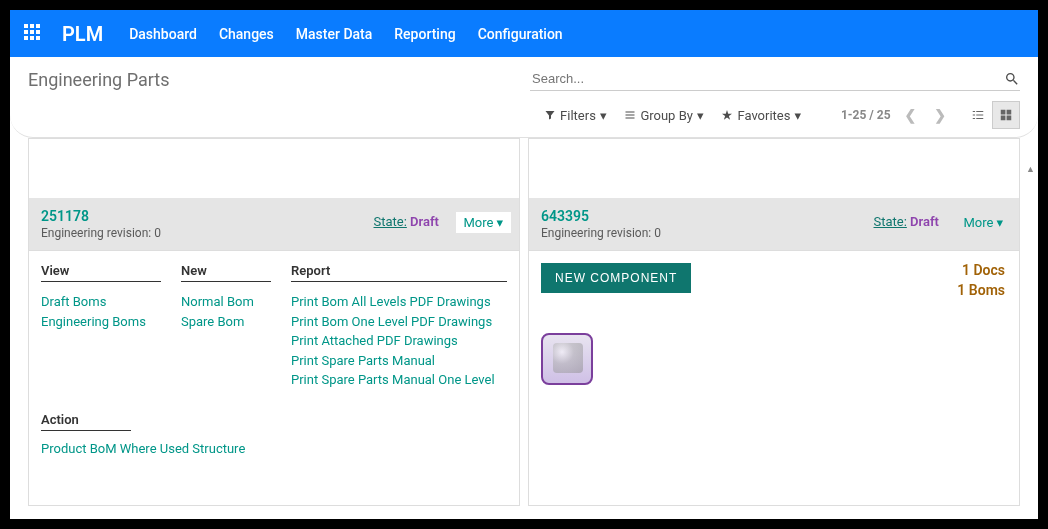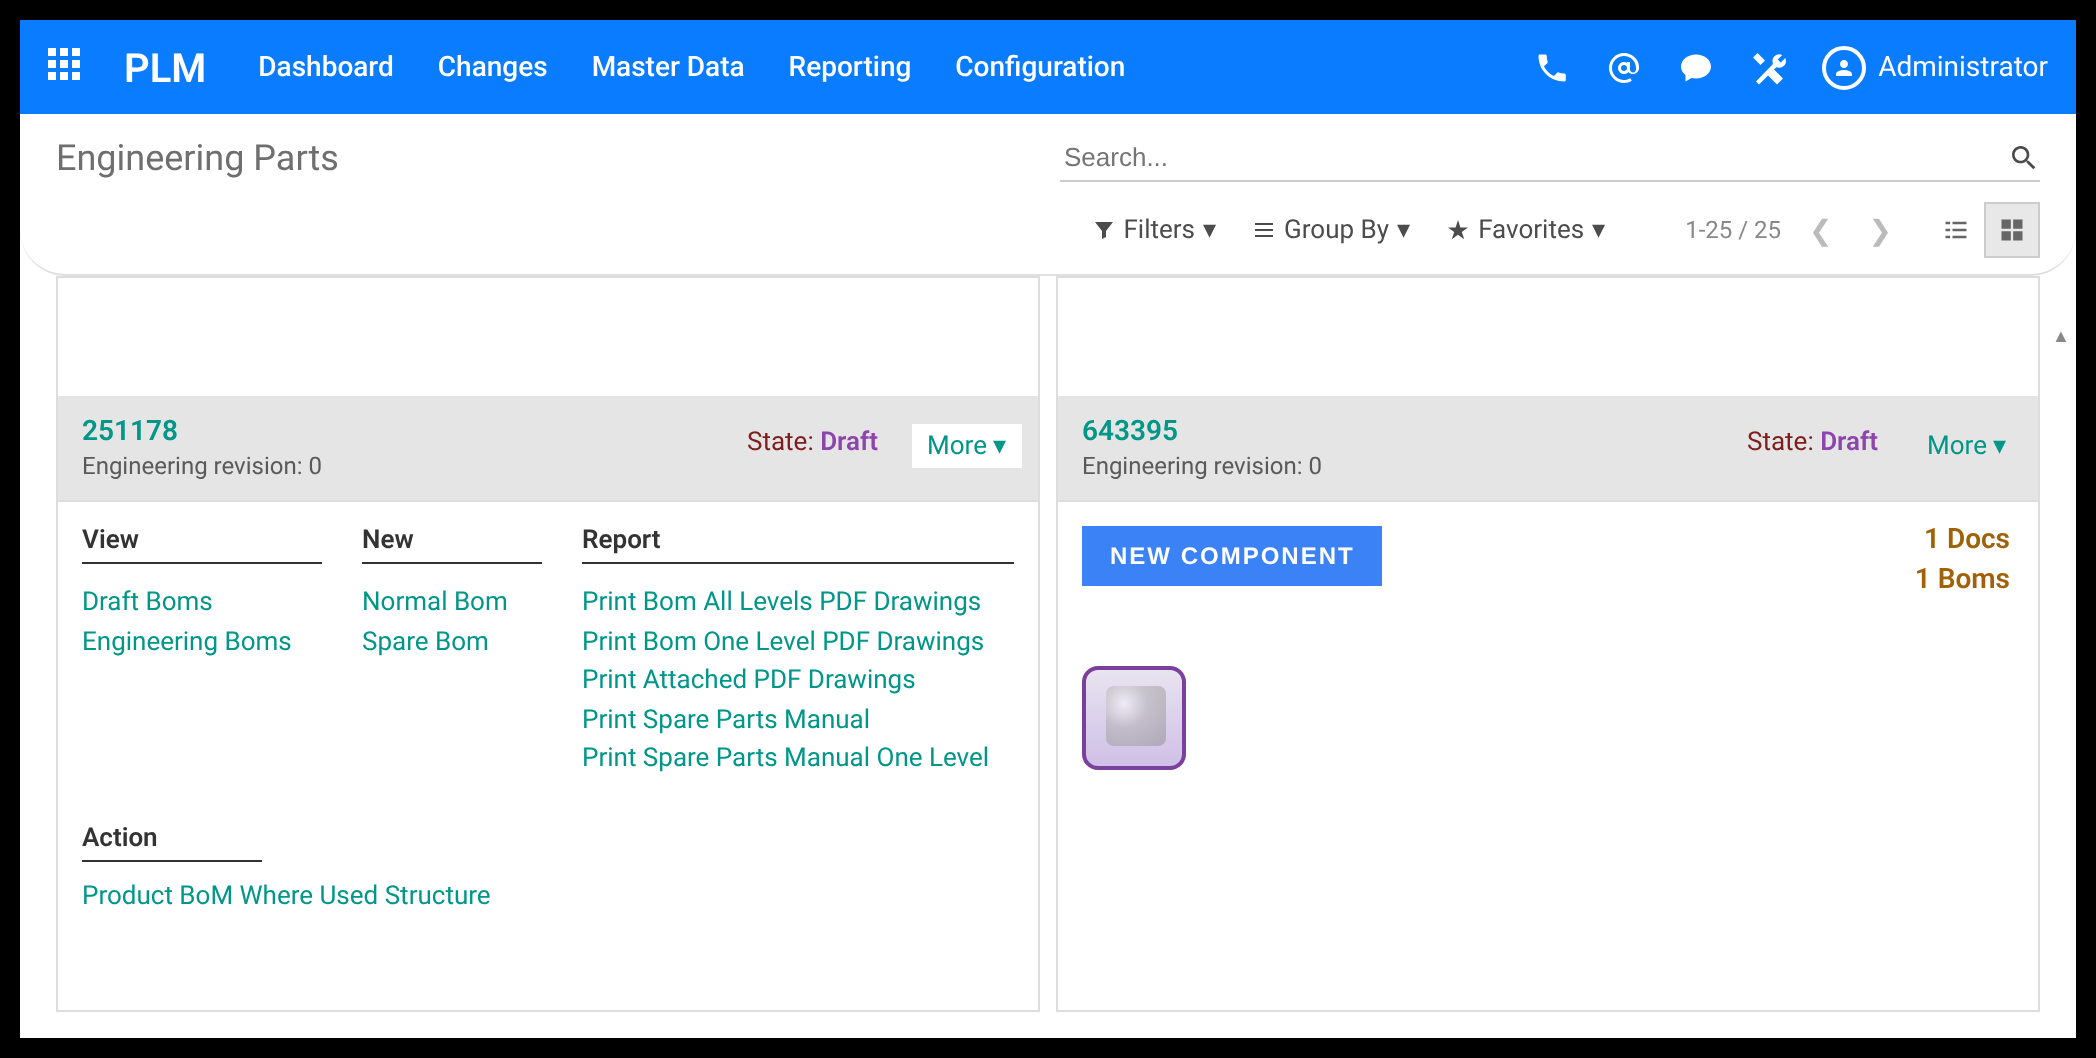--- a/index.html
+++ b/index.html
@@ -19,48 +19,48 @@
 .controlbar { background: #fff; border-bottom: 1px solid #e0e0e0; padding: 10px 18px 8px 18px; border-radius: 23px; }
 .cb-row1 { display: flex; align-items: center; }
 .page-title { font-size: 18px; color: #6f6f6f; font-weight: 400; }
 .search-wrap { margin-left: auto; width: 490px; display: flex; align-items: center; border-bottom: 1px solid #ccc; }
 .search-wrap input { flex: 1; border: none; outline: none; font-size: 13px; padding: 4px 2px; color: #888; }
 .search-wrap .sicon { width: 16px; height: 16px; fill: #4c4c4c; cursor: pointer; }
 .cb-row2 { display: flex; align-items: center; margin-top: 10px; }
 .filterbar { margin-left: auto; display: flex; align-items: center; gap: 18px; color: #4c4c4c; font-size: 13px; margin-right: 40px; }
 .filterbar .fbtn { display: flex; align-items: center; gap: 4px; cursor: pointer; }
 .filterbar svg { width: 12px; height: 12px; fill: #4c4c4c; }
-.pager { display: flex; align-items: center; gap: 10px; color: #888; font-size: 12px; }
+.pager { display: flex; align-items: center; gap: 10px; color: #888; font-size: 12px; font-weight: bold; }
 .pager .pbtn { cursor: pointer; color: #bbb; font-size: 14px; padding: 0 4px; }
 .viewtoggle { display: flex; margin-left: 14px; }
 .viewtoggle .vbtn { width: 28px; height: 28px; display: flex; align-items: center; justify-content: center; cursor: pointer; border: 1px solid transparent; }
 .viewtoggle .vbtn.active { background: #e8e8e8; border: 1px solid #ccc; }
 .viewtoggle svg { width: 14px; height: 14px; fill: #666; }
 .content { padding: 0 18px 18px 18px; height: calc(529px - 20px - 45px - 78px); overflow: hidden; display: flex; gap: 8px; justify-content: center; }
 .card { flex: 1; display: flex; flex-direction: column; }
 .card-top { background: #fff; border: 1px solid #ddd; border-bottom: none; height: 60px; }
 .card-head { background: #e5e5e5; padding: 10px 12px; position: relative; border: 1px solid #ddd; border-top: none; }
 .part-id { color: #009688; font-size: 14px; font-weight: 600; cursor: pointer; }
 .rev { font-size: 12px; color: #5a5a5a; margin-top: 2px; }
 .state-wrap { position: absolute; right: 80px; top: 16px; font-size: 13px; }
-.state-label { color: #7f1d1d; }
+.state-label { color: #0f766e; text-decoration: underline; }
 .state-val { color: #8e44ad; font-weight: 600; }
 .more-btn { position: absolute; right: 8px; top: 14px; color: #009688; font-size: 13px; cursor: pointer; background: #fff; padding: 3px 8px; display: flex; align-items: center; gap: 3px; }
 .more-btn.plain { background: transparent; }
 .card-body { background: #fff; border: 1px solid #ddd; border-top: none; padding: 12px; flex: 1; overflow: auto; position: relative; }
 .cols3 { display: flex; gap: 20px; }
 .col h { display: block; font-size: 13px; font-weight: 600; color: #333; border-bottom: 1px solid #333; padding-bottom: 3px; margin-bottom: 10px; }
 .col a { display: block; color: #009688; text-decoration: none; font-size: 13px; line-height: 1.5; cursor: pointer; }
 .col-view { width: 120px; }
 .col-new { width: 90px; }
 .col-report { flex: 1; }
 .sect { margin-top: 22px; }
 .sect h { display: block; font-size: 13px; font-weight: 600; color: #333; border-bottom: 1px solid #333; padding-bottom: 3px; margin-bottom: 10px; width: 90px; }
 .sect a { color: #009688; text-decoration: none; font-size: 13px; cursor: pointer; }
-.newcomp-btn { background: #3b82f6; color: #fff; border: none; padding: 8px 14px; font-size: 12px; letter-spacing: 1px; cursor: pointer; font-weight: bold; }
+.newcomp-btn { background: #0f766e; color: #fff; border: none; padding: 8px 14px; font-size: 12px; letter-spacing: 1px; cursor: pointer; }
 .counts { position: absolute; right: 14px; top: 10px; text-align: right; }
 .counts a { display: block; color: #a16207; font-size: 14px; font-weight: 600; text-decoration: none; cursor: pointer; line-height: 1.4; }
 .thumb { width: 52px; height: 52px; border: 2px solid #7b3f9c; border-radius: 8px; background: linear-gradient(#e8e4f0,#cfc0e6); margin-top: 40px; position: relative; overflow: hidden; }
 .thumb::after { content: ""; position: absolute; left: 10px; top: 8px; width: 30px; height: 30px; background: radial-gradient(circle at 30% 30%, #fff 0%, #aaa 40%, #888 100%); border-radius: 4px; opacity: 0.5; }
 .scroll-ind { position: absolute; right: 2px; top: 150px; width: 10px; height: 10px; }
 .scroll-ind::before { content: "▲"; color: #888; font-size: 9px; }
 </style>
 </head>
 <body>
 
@@ -78,42 +78,20 @@
         <span></span>
         <span></span>
     </div>
     <div class="brand">PLM</div>
     <div class="navlinks">
       <a>Dashboard</a>
       <a>Changes</a>
       <a>Master Data</a>
       <a>Reporting</a>
       <a>Configuration</a>
-    </div>
-    <div class="navright">
-      <svg class="ic" viewBox="0 0 24 24">
-          <path d="M6.6 10.8c1.4 2.8 3.8 5.1 6.6 6.6l2.2-2.2c.3-.3.7-.4 1-.2 1.2.4 2.5.6 3.8.6.6 0 1 .4 1 1V20c0 .6-.4 1-1 1C10.6 21 3 13.4 3 4c0-.6.4-1 1-1h3.5c.6 0 1 .4 1 1 0 1.3.2 2.6.6 3.8.1.3 0 .8-.2 1L6.6 10.8z"></path>
-        </svg>
-      <svg class="ic" viewBox="0 0 24 24">
-          <path d="M12 2C6.5 2 2 6.5 2 12s4.5 10 10 10c1.9 0 3.7-.5 5.2-1.5l-1-1.7c-1.2.8-2.7 1.2-4.2 1.2-4.4 0-8-3.6-8-8s3.6-8 8-8 8 3.6 8 8v1c0 1.1-.9 2-2 2s-2-.9-2-2V8h-2v.5C13.4 8.2 12.7 8 12 8c-2.2 0-4 1.8-4 4s1.8 4 4 4c1.2 0 2.3-.5 3-1.4.7 1 1.8 1.4 3 1.4 2.2 0 4-1.8 4-4v-1C22 6.5 17.5 2 12 2zm0 12c-1.1 0-2-.9-2-2s.9-2 2-2 2 .9 2 2-.9 2-2 2z"></path>
-        </svg>
-      <svg class="ic" viewBox="0 0 24 24">
-          <path d="M12 3C6.5 3 2 6.6 2 11c0 2.2 1.1 4.2 3 5.6V21l4-2.3c1 .2 2 .3 3 .3 5.5 0 10-3.6 10-8S17.5 3 12 3z"></path>
-        </svg>
-      <svg class="ic" viewBox="0 0 24 24">
-          <path d="M22 19l-6-6 1.5-1.5c.6.2 1.3.3 2 .3 2.5 0 4.5-2 4.5-4.5 0-.7-.2-1.4-.5-2l-3 3-2-2 3-3c-.6-.3-1.3-.5-2-.5-2.5 0-4.5 2-4.5 4.5 0 .7.1 1.4.3 2L4 21l2 2 6-6 6 6 2-2zM2 5l3-3 5 5-3 3-5-5z"></path>
-        </svg>
-      <div class="user">
-        <div class="user-av">
-            <svg viewBox="0 0 24 24">
-              <path d="M12 12c2.2 0 4-1.8 4-4s-1.8-4-4-4-4 1.8-4 4 1.8 4 4 4zm0 2c-2.7 0-8 1.3-8 4v2h16v-2c0-2.7-5.3-4-8-4z"></path>
-            </svg>
-          </div>
-        <span>Administrator</span>
-      </div>
     </div>
   </div>
 
   <div class="controlbar">
     <div class="cb-row1">
       <div class="page-title">Engineering Parts</div>
       <div class="search-wrap">
         <input placeholder="Search..." style="">
         <svg class="sicon" viewBox="0 0 24 24">
             <path d="M15.5 14h-.8l-.3-.3c1-1.2 1.6-2.7 1.6-4.2C16 5.9 13.1 3 9.5 3S3 5.9 3 9.5 5.9 16 9.5 16c1.6 0 3.1-.6 4.2-1.6l.3.3v.8l5 5 1.5-1.5-5-5zM9.5 14C7 14 5 12 5 9.5S7 5 9.5 5 14 7 14 9.5 12 14 9.5 14z"></path>

